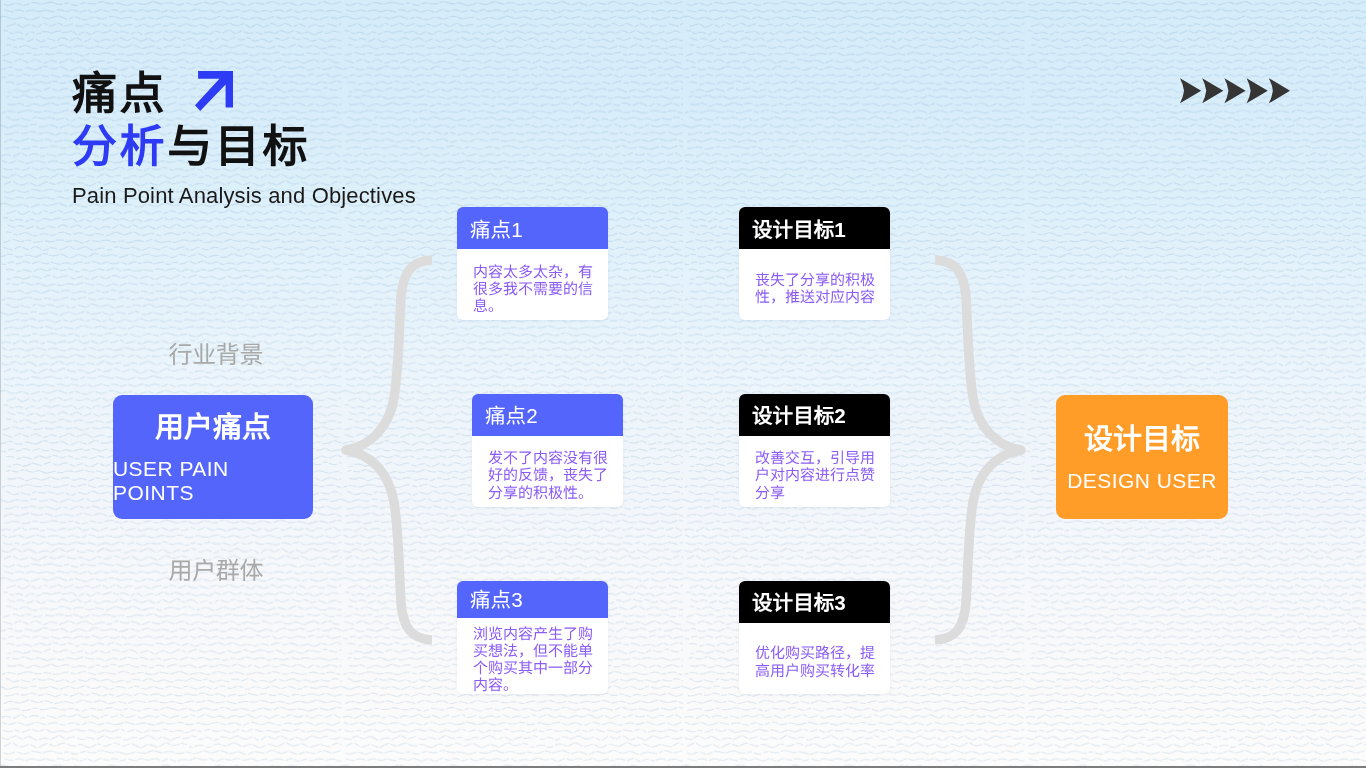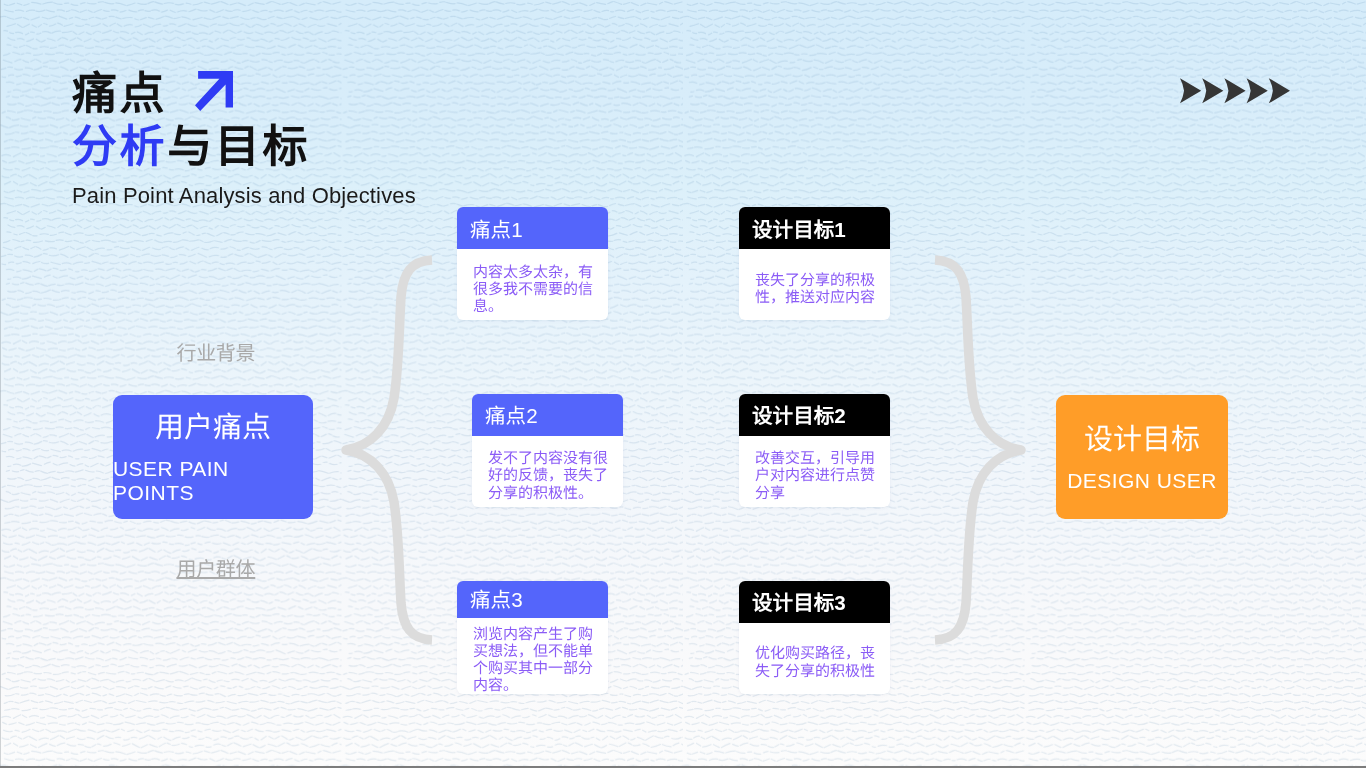--- a/index.html
+++ b/index.html
@@ -42,32 +42,32 @@
   
   #chevrons { position:absolute; left:1180px; top:78px; }
   
   .brace { position:absolute; }
   
   .main-node {
     position:absolute; border-radius:9px; color:#fff;
     display:flex; flex-direction:column; align-items:center; justify-content:center;
     padding-bottom:6px; box-sizing:border-box;
   }
-  .main-node .cn { font-size:29px; font-weight:400; letter-spacing:0px; }
+  .main-node .cn { font-size:29px; font-weight:700; letter-spacing:0px; }
   .main-node .en { font-size:21px; letter-spacing:0.45px; margin-top:12px; }
   #node-left  { left:113px; top:395px; width:200px; height:124px; background:#5465FB; }
   #node-right { left:1056px; top:395px; width:172px; height:124px; background:#FF9D28; }
   
   .side-label {
-    position:absolute; font-size:20px; color:#a9a9a9; letter-spacing:-0.3px;
+    position:absolute; font-size:24px; color:#a9a9a9; letter-spacing:-0.3px;
     text-align:center; width:200px; left:116px; text-indent:-0.3px;
     line-height:1;
   }
   #label-top    { top:343px; }
-  #label-bottom { top:559px;text-decoration:underline; }
+  #label-bottom { top:559px; }
   
   #edge-left {
     position:absolute; left:0; top:0; width:1px; height:768px;
     background:rgba(80,92,100,.26);
   }
   #edge-bottom {
     position:absolute; left:0; bottom:0; width:1366px; height:2px;
     background:#7c7c7c;
   }
   
@@ -165,19 +165,19 @@
   <div class="card orange" style="left:739px; top:207.4px;">
     <div class="hd">设计目标1</div>
     <div class="bd">丧失了分享的积极性，推送对应内容</div>
   </div>
   <div class="card orange" style="left:739px; top:394px;">
     <div class="hd">设计目标2</div>
     <div class="bd">改善交互，引导用户对内容进行点赞分享</div>
   </div>
   <div class="card orange" style="left:739px; top:580.7px;">
     <div class="hd">设计目标3</div>
-    <div class="bd">优化购买路径，丧失了分享的积极性</div>
+    <div class="bd">优化购买路径，提高用户购买转化率</div>
   </div>
 
   <div id="edge-left"></div>
   <div id="edge-bottom"></div>
 
 </div>
 
 </body></html>

